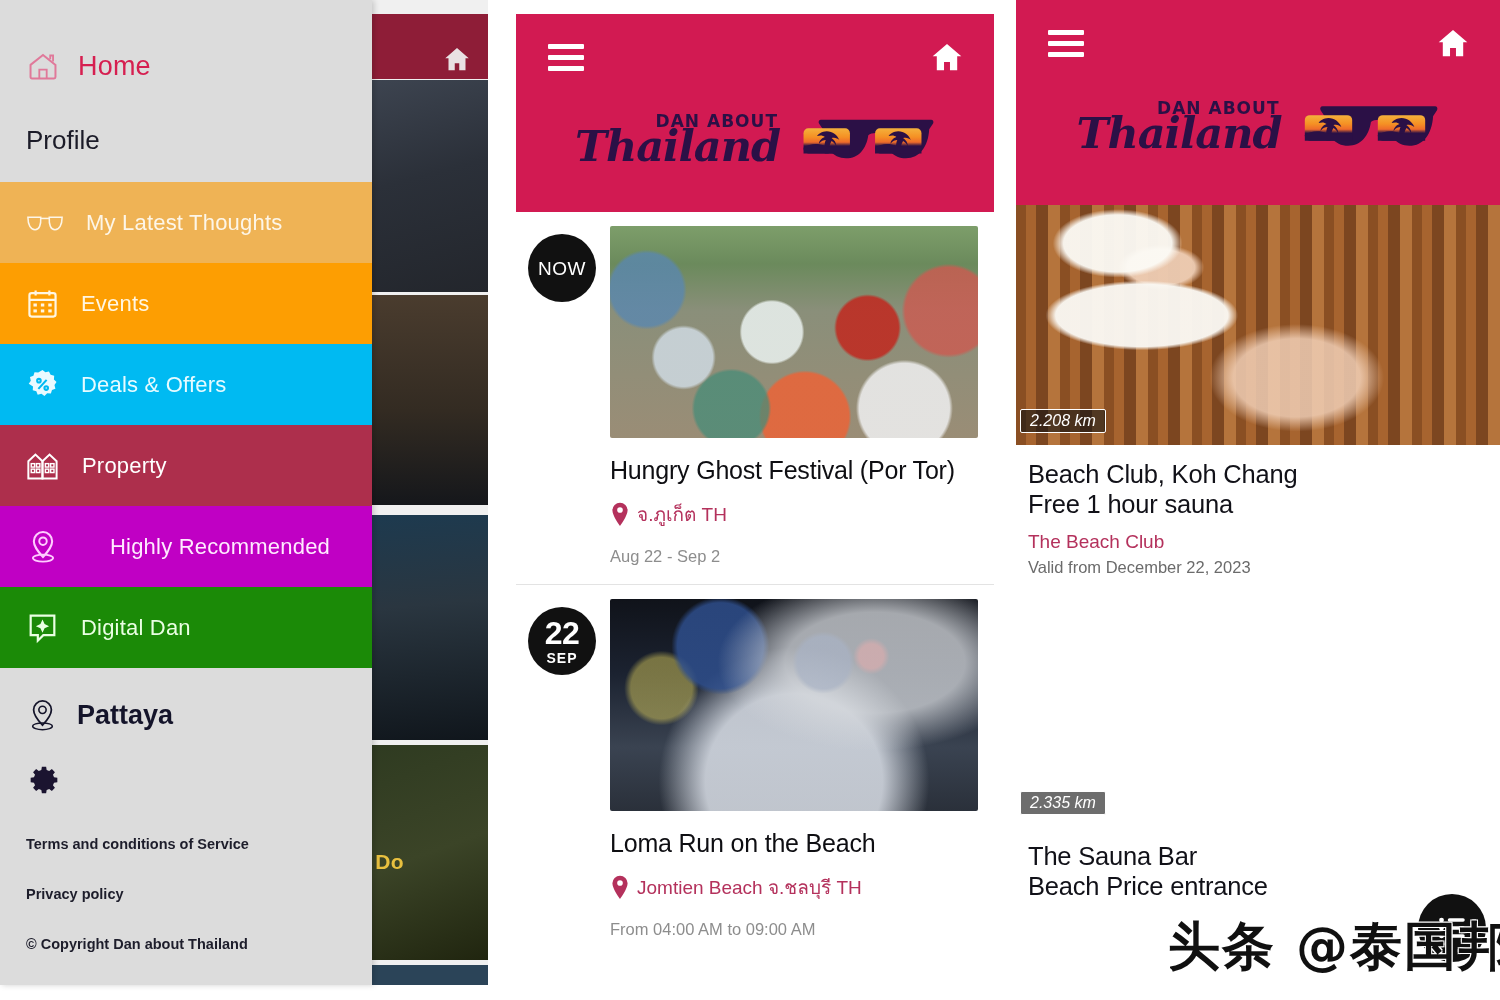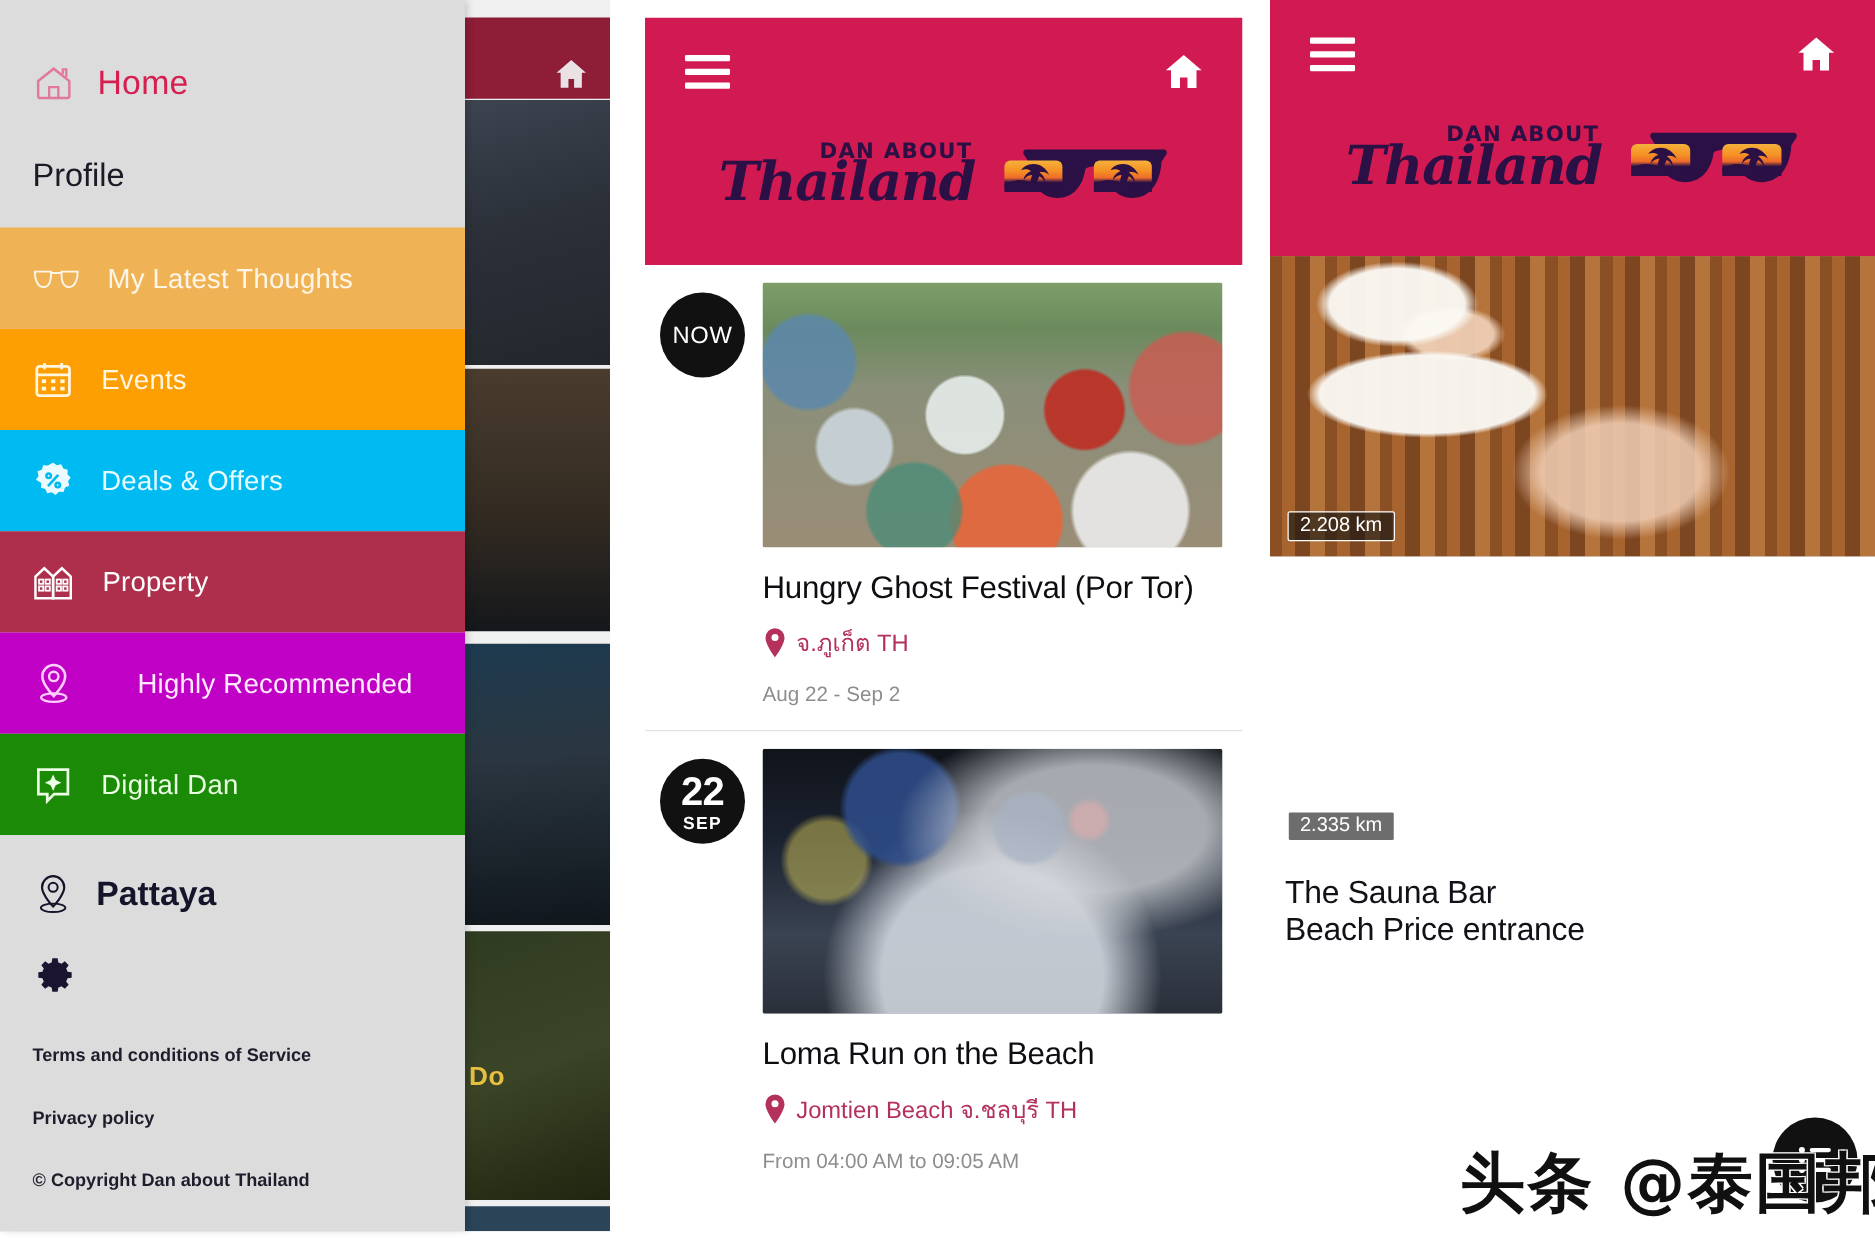--- a/index.html
+++ b/index.html
@@ -132,22 +132,22 @@
       linear-gradient(180deg,#e3b274,#c89254);
   }
 
   
   .pane3 { position:absolute; left:1016px; top:0; width:484px; height:1000px; background:#fff;
            overflow:hidden; }
   .pane3 .brand-header { height:205px; }
   .deal { position:relative; }
   .deal-img { position:relative; width:484px; height:205px; overflow:hidden; }
   .deal-img.tall { height:240px; }
-  .km-chip { position:absolute; left:14px; bottom:12px; background:rgba(20,20,20,.62);
-             border:1.5px solid #fff; color:#fff; font-size:16px; padding:2px 9px; border-radius:2px; }
+  .km-chip { position:absolute; left:4px; bottom:12px; background:rgba(20,20,20,.62);
+             border:1.5px solid #fff; color:#fff; font-size:16px; padding:2px 9px; border-radius:2px;font-style:italic; }
   .deal-body { padding:14px 0 10px 12px; }
   .deal-title { font-size:25.5px; color:#111118; line-height:1.18; font-weight:400; letter-spacing:-.2px; }
   .deal-merchant { color:#b4315c; font-size:19px; margin-top:12px; }
   .deal-valid { color:#6b6b6b; font-size:16.5px; margin-top:5px; }
 
   .fab { position:absolute; right:14px; bottom:38px; width:68px; height:68px; border-radius:50%;
          background:#111; display:flex; align-items:center; justify-content:center; cursor:pointer; }
 
   .watermark { position:absolute; left:1168px; top:912px; font-size:52px; font-weight:700;
                color:#101010; letter-spacing:2px; white-space:nowrap;
@@ -364,21 +364,21 @@
         </div>
         <div class="evt-img photo-run"></div>
         <div class="evt-title">Loma Run on the Beach</div>
         <div class="evt-loc">
           <svg width="20" height="25" viewBox="0 0 18 23">
             <path fill="#b4315c" d="M9 .6a7 7 0 0 0-7 7c0 5.2 7 14.4 7 14.4s7-9.2 7-14.4a7 7 0 0 0-7-7z"></path>
             <circle cx="9" cy="7.4" r="2.6" fill="#fff"></circle>
           </svg>
           <span>Jomtien Beach จ.ชลบุรี TH</span>
         </div>
-        <div class="evt-date">From 04:00 AM to 09:05 AM</div>
+        <div class="evt-date">From 04:00 AM to 09:00 AM</div>
       </div>
 
     </div>
   </div>
 
   <div class="pane3">
 
     <div class="brand-header">
       <div class="burger">
           <i></i>
@@ -415,20 +415,28 @@
         </svg>
       </div>
     </div>
 
     <div class="deals-list">
 
       <div class="deal">
         <div class="deal-img tall photo-sauna1">
           <span class="km-chip">2.208 km</span>
         </div>
+        <div class="deal-body">
+          <div class="deal-title">
+            <span>Beach Club, Koh Chang</span><br>
+            <span>Free 1 hour sauna</span>
+          </div>
+          <div class="deal-merchant">The Beach Club</div>
+          <div class="deal-valid">Valid from December 22, 2023</div>
+        </div>
       </div>
 
       <div class="deal">
         <div class="deal-img tall photo-sauna2">
           <span class="km-chip">2.335 km</span>
         </div>
         <div class="deal-body">
           <div class="deal-title">
             <span>The Sauna Bar</span><br>
             <span>Beach Price entrance</span>

